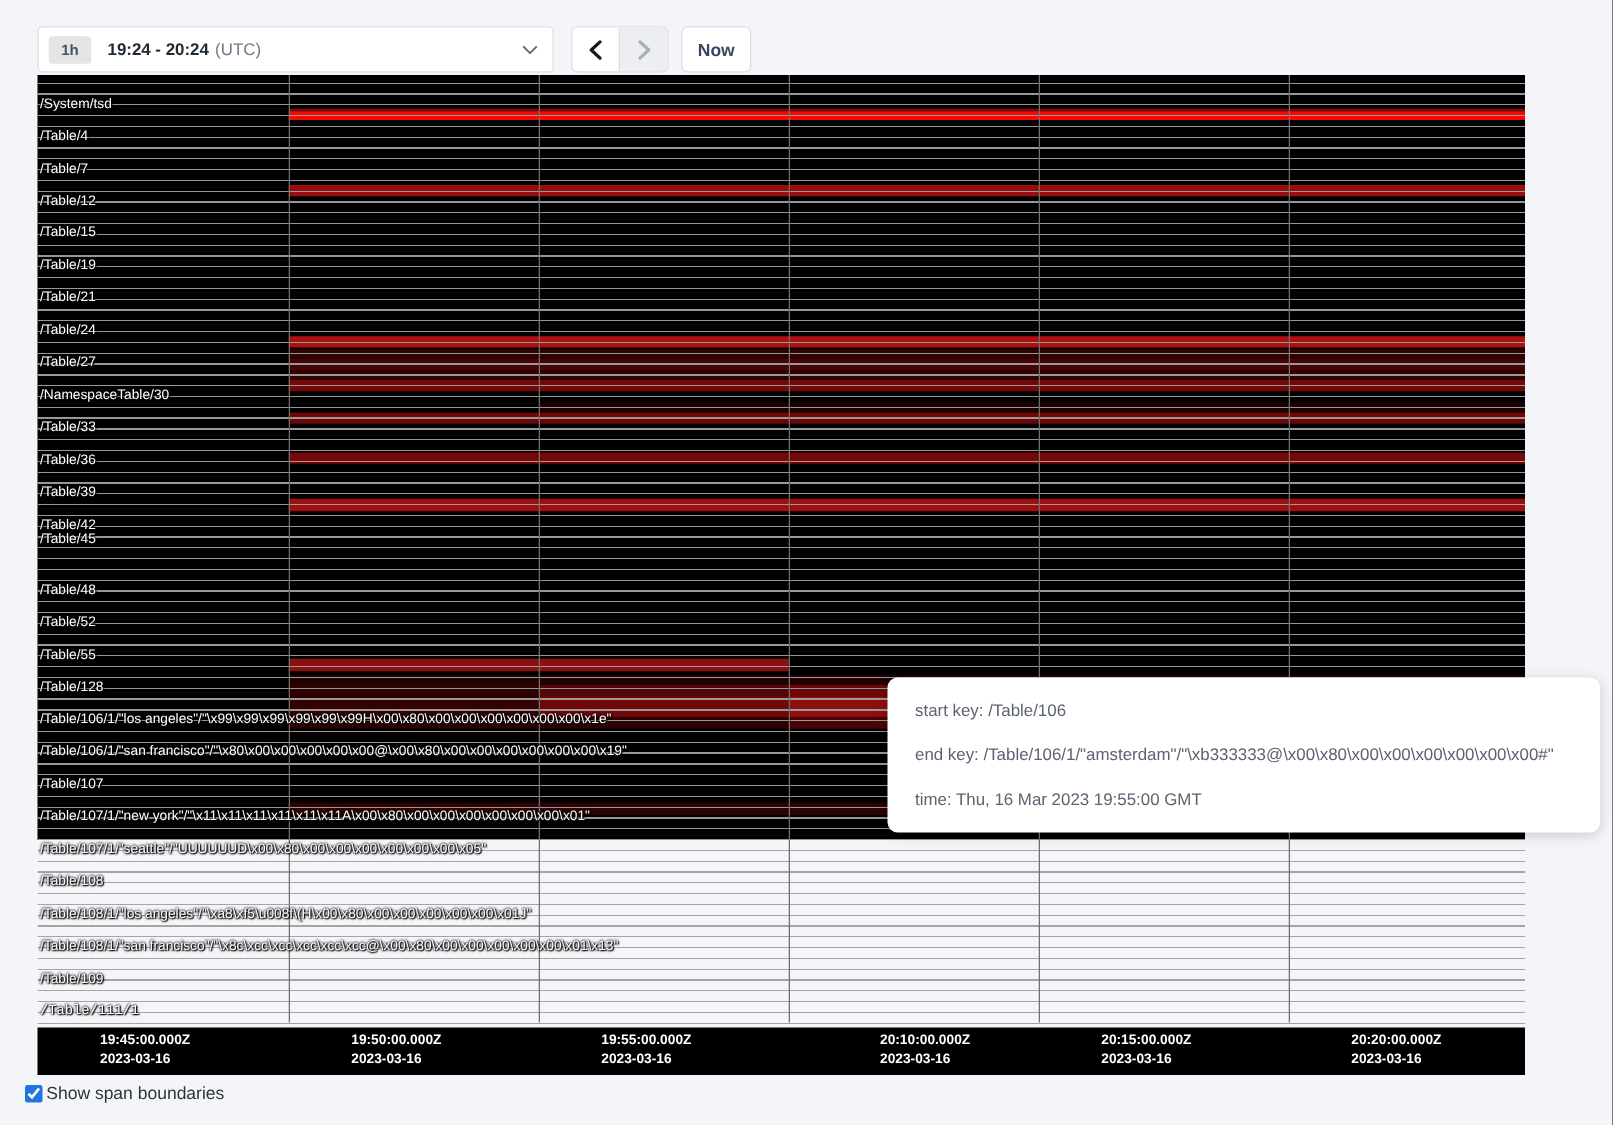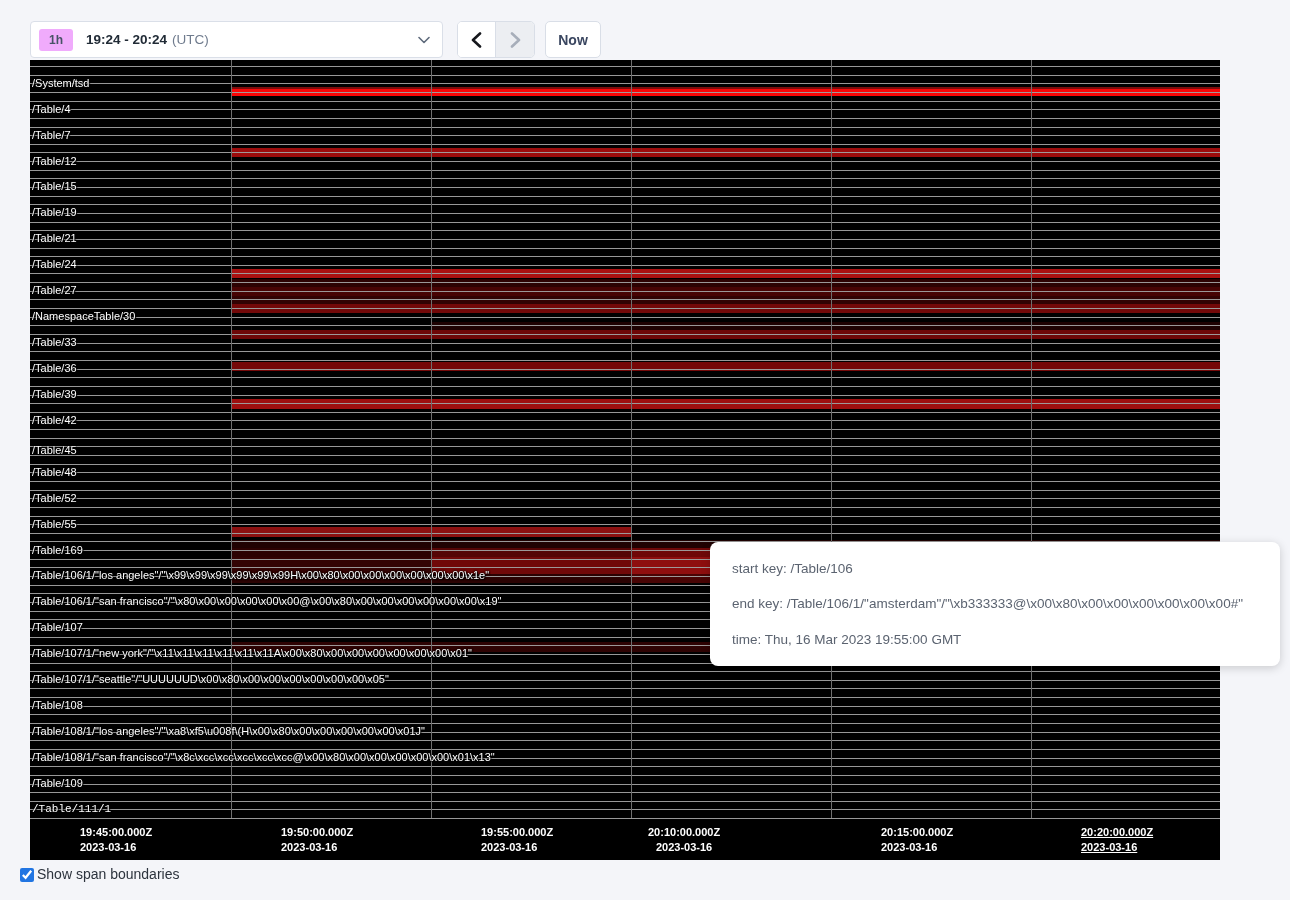--- a/index.html
+++ b/index.html
@@ -5,36 +5,36 @@
   * { margin:0; padding:0; box-sizing:border-box; }
   html,body { width:1290px; height:900px; }
   body { font-family:"Liberation Sans", sans-serif; background:#f4f5f9; position:relative; overflow:hidden; }
   .page { position:absolute; inset:0; width:1290px; height:900px; }
 
   
   .toolbar { position:absolute; left:0; top:0; width:1290px; height:60px; }
   .range-select { position:absolute; left:30px; top:21px; width:413px; height:37px;
     background:#fff; border:1px solid #dadfe8; border-radius:4px; display:flex; align-items:center;
     padding:0 12px 0 8px; cursor:pointer; }
-  .range-chip { background:#f0abfc; border-radius:3px; padding:4px 10px; font-size:12px; font-weight:700;
+  .range-chip { background:#e5e5e5; border-radius:3px; padding:4px 10px; font-size:12px; font-weight:700;
     color:#475366; margin-right:13px; }
   .range-text { font-size:13.5px; font-weight:700; color:#212b36; }
   .range-suffix { font-size:13.5px; color:#6f7b8d; margin-left:5px; }
   .range-caret { margin-left:auto; display:flex; align-items:center; }
   .arrow-group { position:absolute; left:457px; top:21px; height:37px; width:78px;
     border:1px solid #d9dee7; border-radius:5px; display:flex; overflow:hidden; background:#fff; }
   .arrow-btn { width:50%; display:flex; align-items:center; justify-content:center; cursor:pointer; }
   .arrow-btn.prev { border-right:1px solid #d9dee7; background:#fff; }
   .arrow-btn.next { background:#eceef2; cursor:default; }
   .now-btn { position:absolute; left:545px; top:21px; width:56px; height:37px; background:#fff;
     border:1px solid #d9dee7; border-radius:5px; font-size:14px; font-weight:600; color:#3a4660;
     display:flex; align-items:center; justify-content:center; cursor:pointer; }
 
   
-  .keyvis { position:absolute; left:30px; top:60px; width:1190px; height:800px; background:#000; }
+  .keyvis { position:absolute; left:30px; top:60px; width:1190px; height:612px; background:#000; }
   .grid-area { position:absolute; left:0; top:0; width:1190px; height:762px; overflow:hidden; }
   .band { position:absolute; z-index:1; }
   .hgrid { position:absolute; left:0; top:6px; width:1190px; height:756px; z-index:2;
     background:repeating-linear-gradient(to bottom, rgba(160,160,160,0.95) 0 1px, transparent 1px 8.645px); }
   .vline { position:absolute; top:0; width:1px; height:758px; background:#6f6f6f; z-index:3; }
   .row-label { position:absolute; left:2px; z-index:4; font-size:11px; color:#fff; white-space:nowrap;
     text-shadow:0 0 2px #000, 0 0 2px #000, 1px 1px 1px #000; letter-spacing:0; }
   .axis-strip { position:absolute; left:0; top:762px; width:1190px; height:38px; background:#000; z-index:5; }
   .x-tick { position:absolute; top:3px; font-size:11px; font-weight:700; color:#fff; line-height:15px; white-space:nowrap;margin-left:48px; }
 
@@ -118,25 +118,25 @@
         <div class="row-label" style="top: 120.44px;">/Table/15</div>
         <div class="row-label" style="top: 146.375px;">/Table/19</div>
         <div class="row-label" style="top: 172.31px;">/Table/21</div>
         <div class="row-label" style="top: 198.245px;">/Table/24</div>
         <div class="row-label" style="top: 224.18px;">/Table/27</div>
         <div class="row-label" style="top: 250.115px;">/NamespaceTable/30</div>
         <div class="row-label" style="top: 276.05px;">/Table/33</div>
         <div class="row-label" style="top: 301.985px;">/Table/36</div>
         <div class="row-label" style="top: 327.92px;">/Table/39</div>
         <div class="row-label" style="top: 353.855px;">/Table/42</div>
-        <div class="row-label" style="top: 384px;">/Table/45</div>
+        <div class="row-label" style="top: 365px;">/Table/45</div>
         <div class="row-label" style="top: 405.725px;">/Table/48</div>
         <div class="row-label" style="top: 431.66px;">/Table/52</div>
         <div class="row-label" style="top: 457.595px;">/Table/55</div>
-        <div class="row-label" style="top: 483.53px;">/Table/169</div>
+        <div class="row-label" style="top: 483.53px;">/Table/128</div>
         <div class="row-label" style="top: 509.465px;">/Table/106/1/"los angeles"/"\x99\x99\x99\x99\x99\x99H\x00\x80\x00\x00\x00\x00\x00\x00\x1e"</div>
         <div class="row-label" style="top: 535.4px;">/Table/106/1/"san francisco"/"\x80\x00\x00\x00\x00\x00@\x00\x80\x00\x00\x00\x00\x00\x00\x19"</div>
         <div class="row-label" style="top: 561.335px;">/Table/107</div>
         <div class="row-label" style="top: 587.27px;">/Table/107/1/"new york"/"\x11\x11\x11\x11\x11\x11A\x00\x80\x00\x00\x00\x00\x00\x00\x01"</div>
         <div class="row-label" style="top: 613.205px;">/Table/107/1/"seattle"/"UUUUUUD\x00\x80\x00\x00\x00\x00\x00\x00\x05"</div>
         <div class="row-label" style="top: 639.14px;">/Table/108</div>
         <div class="row-label" style="top: 665.075px;">/Table/108/1/"los angeles"/"\xa8\xf5\u008f\(H\x00\x80\x00\x00\x00\x00\x00\x01J"</div>
         <div class="row-label" style="top: 691.01px;">/Table/108/1/"san francisco"/"\x8c\xcc\xcc\xcc\xcc\xcc@\x00\x80\x00\x00\x00\x00\x00\x01\x13"</div>
         <div class="row-label" style="top: 716.945px;">/Table/109</div>
         <div class="row-label" style="top: 742.88px; font-family: Liberation Mono, monospace;">/Table/111/1</div>
@@ -147,29 +147,29 @@
           <div>2023-03-16</div>
         </div>
         <div class="x-tick" style="left: 203px;">
           <div>19:50:00.000Z</div>
           <div>2023-03-16</div>
         </div>
         <div class="x-tick" style="left: 403px;">
           <div>19:55:00.000Z</div>
           <div>2023-03-16</div>
         </div>
-        <div class="x-tick" style="left: 570px; text-align: center;">
+        <div class="x-tick" style="left: 626px;">
           <div>20:10:00.000Z</div>
           <div>2023-03-16</div>
         </div>
         <div class="x-tick" style="left: 803px;">
           <div>20:15:00.000Z</div>
           <div>2023-03-16</div>
         </div>
-        <div class="x-tick" style="left: 1003px; text-decoration: underline;">
+        <div class="x-tick" style="left: 1003px;">
           <div>20:20:00.000Z</div>
           <div>2023-03-16</div>
         </div>
       </div>
   </div>
 
   <div class="tooltip">
     <div class="tooltip-line">start key: /Table/106</div>
     <div class="tooltip-line">end key: /Table/106/1/"amsterdam"/"\xb333333@\x00\x80\x00\x00\x00\x00\x00\x00#"</div>
     <div class="tooltip-line">time: Thu, 16 Mar 2023 19:55:00 GMT</div>

